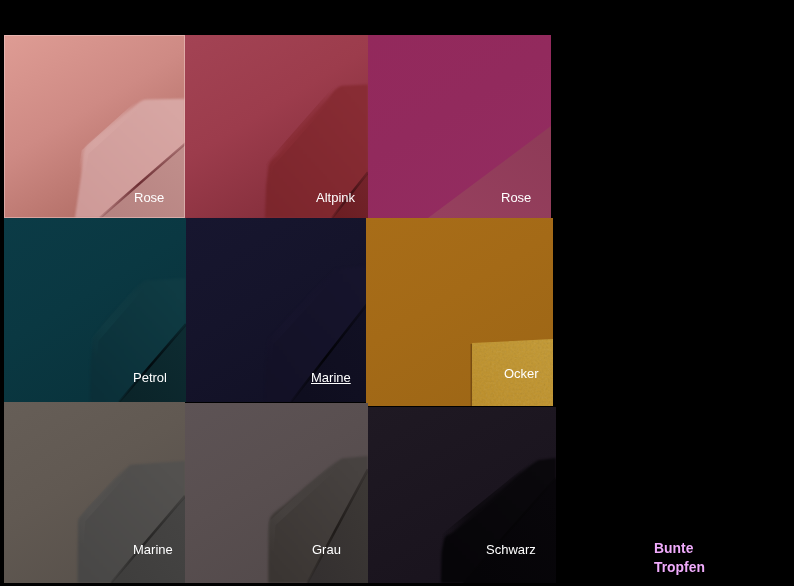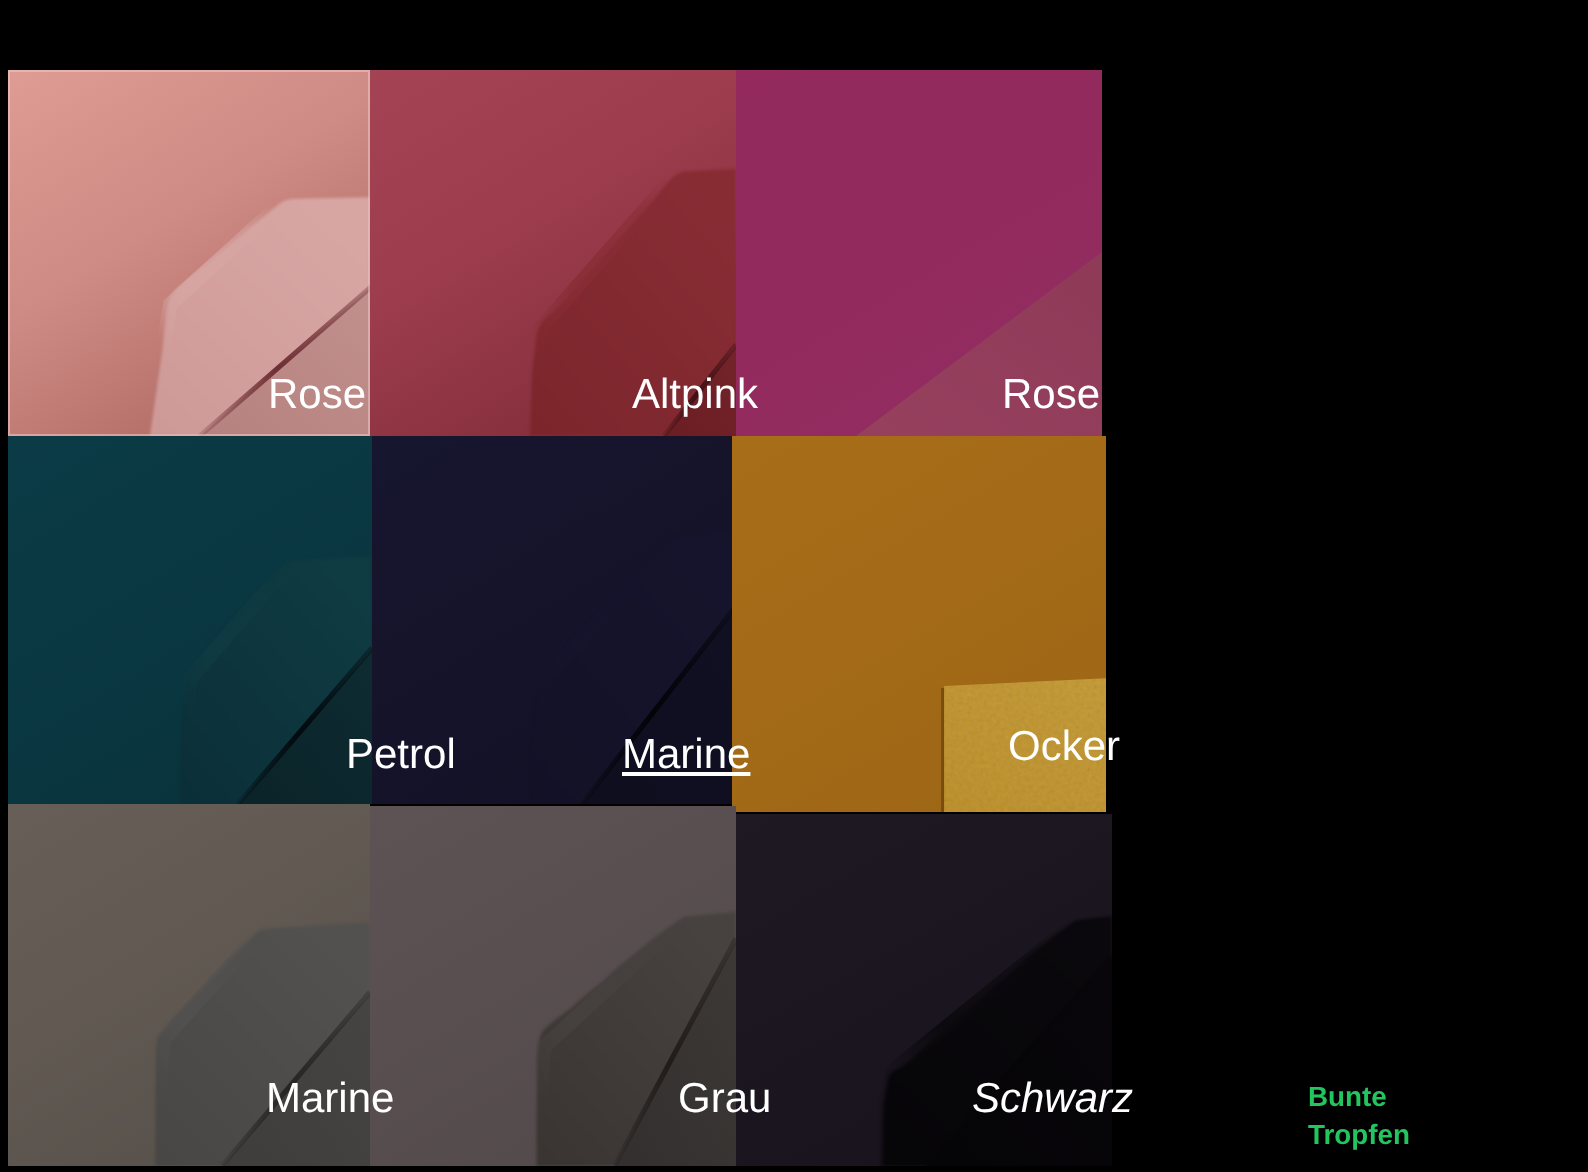--- a/index.html
+++ b/index.html
@@ -1,23 +1,23 @@
 <!DOCTYPE html>
 <html><head>
 <meta charset="utf-8">
 <style>
   html,body{margin:0;padding:0;background:#000;}
   body{width:794px;height:586px;overflow:hidden;
        font-family:"Liberation Sans",sans-serif;}
   .stage{position:relative;width:794px;height:586px;background:#000;overflow:hidden;}
   .cell{position:absolute;overflow:hidden;}
   .cell svg{display:block;width:100%;height:100%;}
-  .label{position:absolute;color:#fff;font-size:21px;line-height:15px;
+  .label{position:absolute;color:#fff;font-size:13px;line-height:15px;
          white-space:nowrap;}
-  .brand{position:absolute;color:#22c55e;font-weight:bold;font-size:13.9px;
+  .brand{position:absolute;color:#f0abfc;font-weight:bold;font-size:13.9px;
          line-height:19.3px;}
 </style>
 </head>
 <body>
 
 <div class="stage">
   <div id="cells">
       <div class="cell" style="left: 4px; top: 35px; width: 181px; height: 183px;">
 <svg viewBox="0 0 100 100" preserveAspectRatio="none">
  <defs>
@@ -510,19 +510,19 @@
 </svg>
       </div>
     </div>
   <div class="brand" style="left:654px;top:539px;">
     <div>Bunte</div>
     <div>Tropfen</div>
   </div>
 <div class="label" style="left: 134px; top: 190px;">Rose</div>
     <div class="label" style="left: 316px; top: 190px;">Altpink</div>
     <div class="label" style="left: 501px; top: 190px;">Rose</div>
-    <div class="label" style="left: 133px; top: 370px; margin-left: 40px;">Petrol</div>
+    <div class="label" style="left: 133px; top: 370px;">Petrol</div>
     <div class="label" style="left: 311px; top: 370px; text-decoration: underline;">Marine</div>
     <div class="label" style="left: 504px; top: 366px;">Ocker</div>
     <div class="label" style="left: 133px; top: 542px;">Marine</div>
-    <div class="label" style="left: 312px; top: 542px; margin-left: 27px;">Grau</div>
-    <div class="label" style="left: 486px; top: 542px; font-style: italic;">Schwarz</div>
+    <div class="label" style="left: 312px; top: 542px;">Grau</div>
+    <div class="label" style="left: 486px; top: 542px;">Schwarz</div>
   </div>
 
 </body></html>

